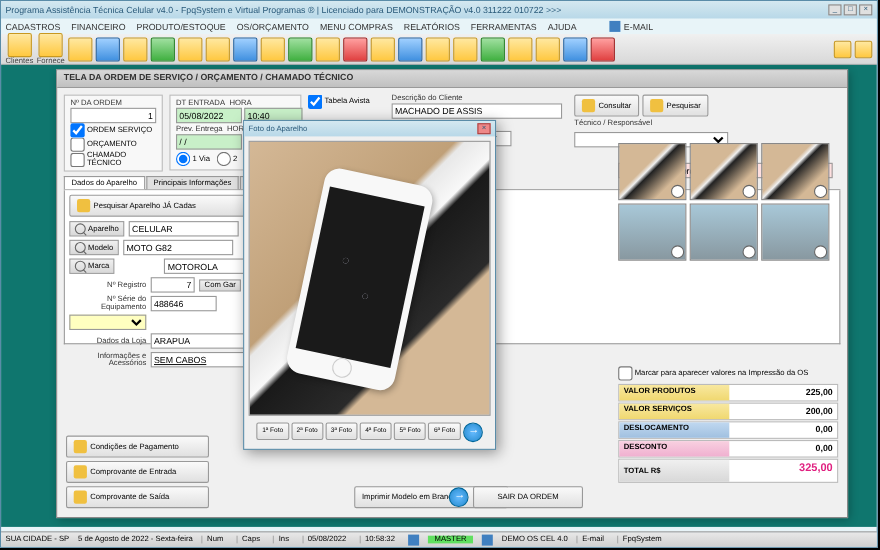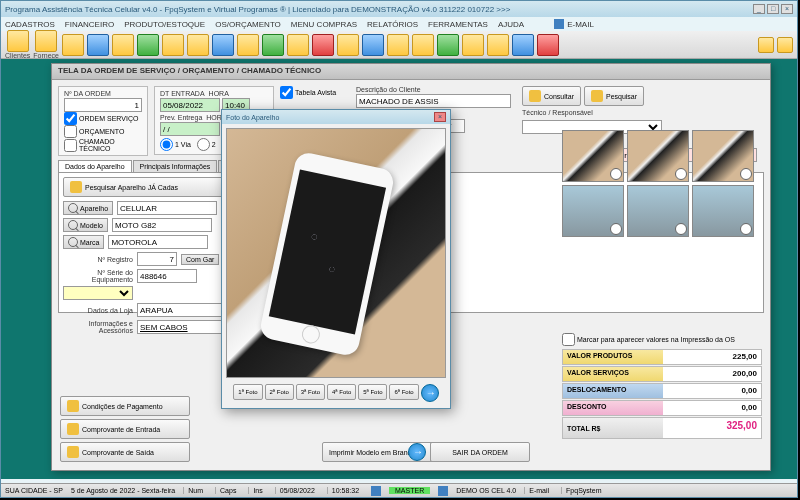--- a/index.html
+++ b/index.html
@@ -159,21 +159,21 @@
                 <span>CHAMADO TÉCNICO</span>
               </div>
           </div>
           <div class="group" style="width:120px">
             <div style="display:flex;gap:4px">
                 <span class="label">DT ENTRADA</span>
                 <span class="label">HORA</span>
               </div>
             <div style="display:flex;gap:2px">
               <input class="input green" style="width: 60px;" value="05/08/2022">
-              <input class="input green" style="width: 28px; text-decoration: underline;" value="10:40">
+              <input class="input green" style="width: 53px; text-decoration: underline;" value="10:40">
             </div>
             <div style="display:flex;gap:4px;margin-top:2px">
                 <span class="label">Prev. Entrega</span>
                 <span class="label">HORA</span>
               </div>
             <div style="display:flex;gap:2px">
               <input class="input green" style="width: 60px;" value="/ /">
               <input class="input green" style="width: 32px;">
             </div>
             <div style="display:flex;gap:6px;margin-top:2px">
@@ -249,21 +249,21 @@
                 <span class="zoom-icon"></span>
                 <span>Modelo</span>
               </button>
             <input class="input" style="width: 100px;" value="MOTO G82">
           </div>
           <div class="field-row">
             <button class="btn-sm">
                 <span class="zoom-icon"></span>
                 <span>Marca</span>
               </button>
-            <input class="input" style="width: 100px;" value="MOTOROLA">
+            <input class="input" style="width: 100px; margin-left: 41px;" value="MOTOROLA">
           </div>
           <div class="field-row">
             <span class="field-label">Nº Registro</span>
             <input class="input right" style="width: 40px;" value="7">
             <button class="btn-sm">Com Gar</button>
           </div>
           <div class="field-row">
             <span class="field-label">Nº Série do Equipamento</span>
             <input class="input" style="width: 60px;" value="488646">
           </div>

